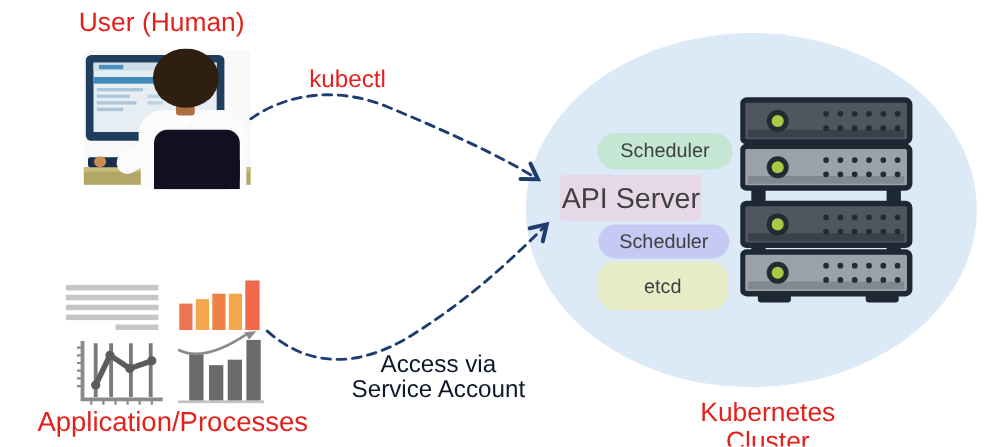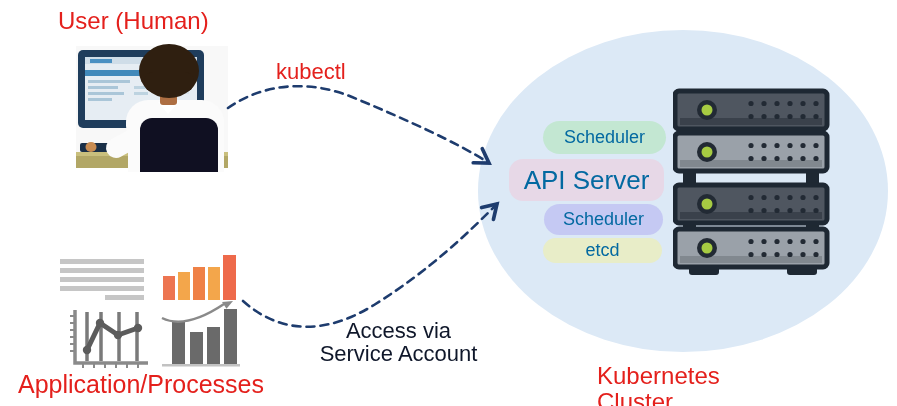--- a/index.html
+++ b/index.html
@@ -2,40 +2,40 @@
 <html><head>
 <meta charset="utf-8">
 <style>
   * { margin:0; padding:0; box-sizing:border-box; }
   body { background:#ffffff; font-family:"Liberation Sans", sans-serif; }
   .canvas { position:relative; width:897px; height:406px; background:#ffffff; overflow:hidden; }
 
   .abs { position:absolute; }
 
   
-  .lbl { position:absolute; color:#e4201c; text-align:left; line-height:1.08; }
+  .lbl { position:absolute; color:#e4201c; text-align:center; line-height:1.08; }
   .lbl-user   { left:58px;  top:8px;   width:178px; font-size:24px; }
   .lbl-kubectl{ left:276px; top:60px;  width:80px;  font-size:22px; }
   .lbl-app    { left:18px;  top:371px; width:278px; font-size:25px; }
   .lbl-cluster{ left:597px; top:363px; width:202px; font-size:24px; }
   .lbl-access { position:absolute; left:306px; top:319px; width:185px;
                 color:#0f172a; font-size:22px; line-height:23px;
                 text-align:center; white-space:pre-line; }
 
   
   .cluster-ellipse { position:absolute; left:478px; top:30px; width:410px; height:322px;
                      background:#dce9f6; border-radius:50%; }
 
   
   .pill { position:absolute; display:flex; align-items:center; justify-content:center;
-          color:#0369a1; }
+          color:#404040; }
   .pill-scheduler  { left:543px; top:121px; width:123px; height:33px; background:#c3e7d2; border-radius:17px; font-size:18px; }
-  .pill-api        { left:509px; top:159px; width:155px; height:42px; background:#e7d8e7; border-radius:14px; font-size:26px; }
+  .pill-api        { left:509px; top:159px; width:129px; height:42px; background:#e7d8e7; border-radius:4px; font-size:26px; }
   .pill-controller { left:544px; top:204px; width:119px; height:31px; background:#c5c9f3; border-radius:16px; font-size:18px; }
-  .pill-etcd       { left:543px; top:238px; width:119px; height:25px; background:#e8edc8; border-radius:16px; font-size:18px; }
+  .pill-etcd       { left:543px; top:238px; width:119px; height:44px; background:#e8edc8; border-radius:16px; font-size:18px; }
 
   svg { display:block; }
   .overlay { position:absolute; left:0; top:0; pointer-events:none; }
 </style>
 </head>
 <body>
 
 <div class="canvas">
 
   <div class="cluster-ellipse"></div>

